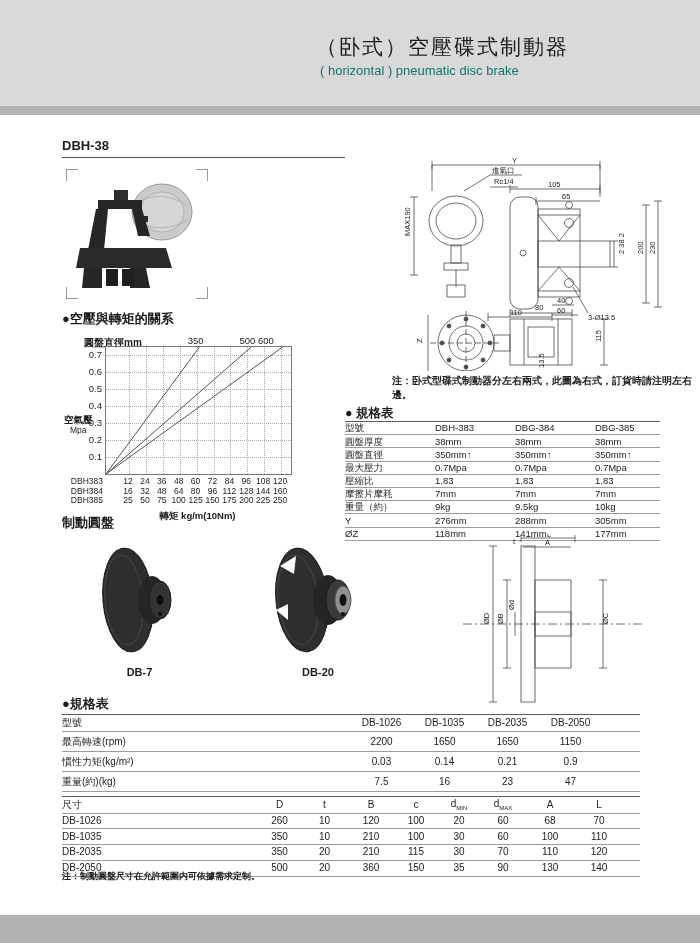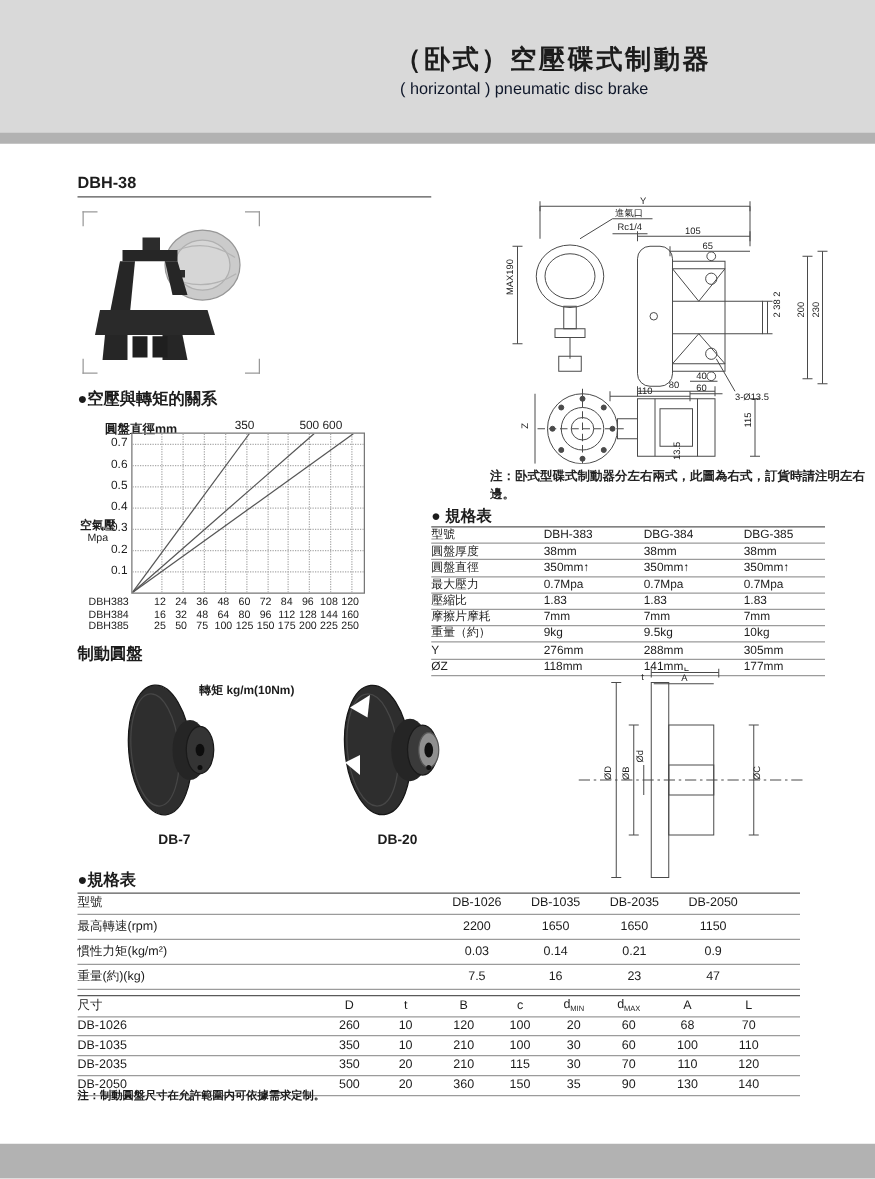--- a/index.html
+++ b/index.html
@@ -5,22 +5,22 @@
   html,body{margin:0;padding:0;background:#fff;}
   .page{position:relative;width:700px;height:943px;background:#fff;overflow:hidden;
         font-family:"Liberation Sans","DejaVu Sans",sans-serif;color:#1c1c1c;}
   .abs{position:absolute;}
   
   .header{position:absolute;left:0;top:0;width:700px;height:106px;background:#d9d9d9;}
   .pagenum{position:absolute;left:0;top:0;width:58px;height:106px;background:#1b1b1b;
            display:flex;align-items:center;justify-content:center;color:#fff;font-size:21px;}
   .brand{position:absolute;left:170px;top:20px;font-family:"Liberation Serif","DejaVu Serif",serif;
          font-size:50px;color:#111;}
-  .title-zh{position:absolute;left:316px;top:33px;font-size:21px;font-weight:bold;letter-spacing:2px;}
-  .title-en{position:absolute;left:320px;top:63px;font-size:13px;color:#0f172a;}
+  .title-zh{position:absolute;left:316px;top:33px;font-size:21px;font-weight:normal;letter-spacing:2px;}
+  .title-en{position:absolute;left:320px;top:63px;font-size:13px;color:#0f766e;}
   .hbar{position:absolute;left:0;top:106px;width:700px;height:9px;background:#b2b2b2;}
   .footer{position:absolute;left:0;top:915px;width:700px;height:28px;background:#b2b2b2;}
   
   .h13{font-size:13px;font-weight:bold;}
   .model-heading{position:absolute;left:62px;top:138px;}
   .model-rule{position:absolute;left:62px;top:157px;width:283px;height:1px;background:#555;}
   
   .crop{position:absolute;width:11px;height:11px;}
   .crop.tl{left:66px;top:169px;border-left:1px solid #999;border-top:1px solid #999;}
   .crop.tr{left:196px;top:169px;border-right:1px solid #999;border-top:1px solid #999;}
@@ -33,21 +33,21 @@
   #plot .hg{position:absolute;left:0;right:0;border-top:1px dotted #aaa;}
   #plot .vg{position:absolute;top:0;bottom:0;border-left:1px dotted #aaa;}
   #plot svg{position:absolute;left:0;top:0;}
   #chart .ytick{position:absolute;width:28px;text-align:right;font-size:9.5px;}
   #chart .ylab1{position:absolute;left:2px;top:85px;font-size:9.5px;font-weight:bold;}
   #chart .ylab2{position:absolute;left:8px;top:96px;font-size:8.5px;}
   #chart .slabel{position:absolute;top:6px;width:26px;text-align:center;font-size:9.5px;}
   #chart .rowlab{position:absolute;width:34px;text-align:right;font-size:8.5px;}
   #chart .xval{position:absolute;width:20px;text-align:center;font-size:8.5px;}
   #chart .xlabel{position:absolute;left:43px;top:181px;width:185px;text-align:center;
-                 font-size:9.5px;font-weight:bold;margin-top:36px;}
+                 font-size:9.5px;font-weight:bold;}
   
   .line-art{stroke:#4a4a4a;stroke-width:0.8;fill:none;}
   .dimtext{font-size:7.5px;fill:#222;font-family:"Liberation Sans",sans-serif;}
   .drawing-note{position:absolute;left:392px;top:374px;font-size:10px;font-weight:bold;color:#222;}
   
   .row{display:grid;align-items:center;border-bottom:1px solid #9b9b9b;line-height:1;}
   .row.head{border-top:1.4px solid #5a5a5a;}
   #spec1{position:absolute;left:345px;top:421px;width:315px;}
   #spec1 .row{grid-template-columns:90px 80px 80px 65px;height:12.2px;font-size:9.5px;}
   #spec2{position:absolute;left:62px;top:714px;width:578px;}

